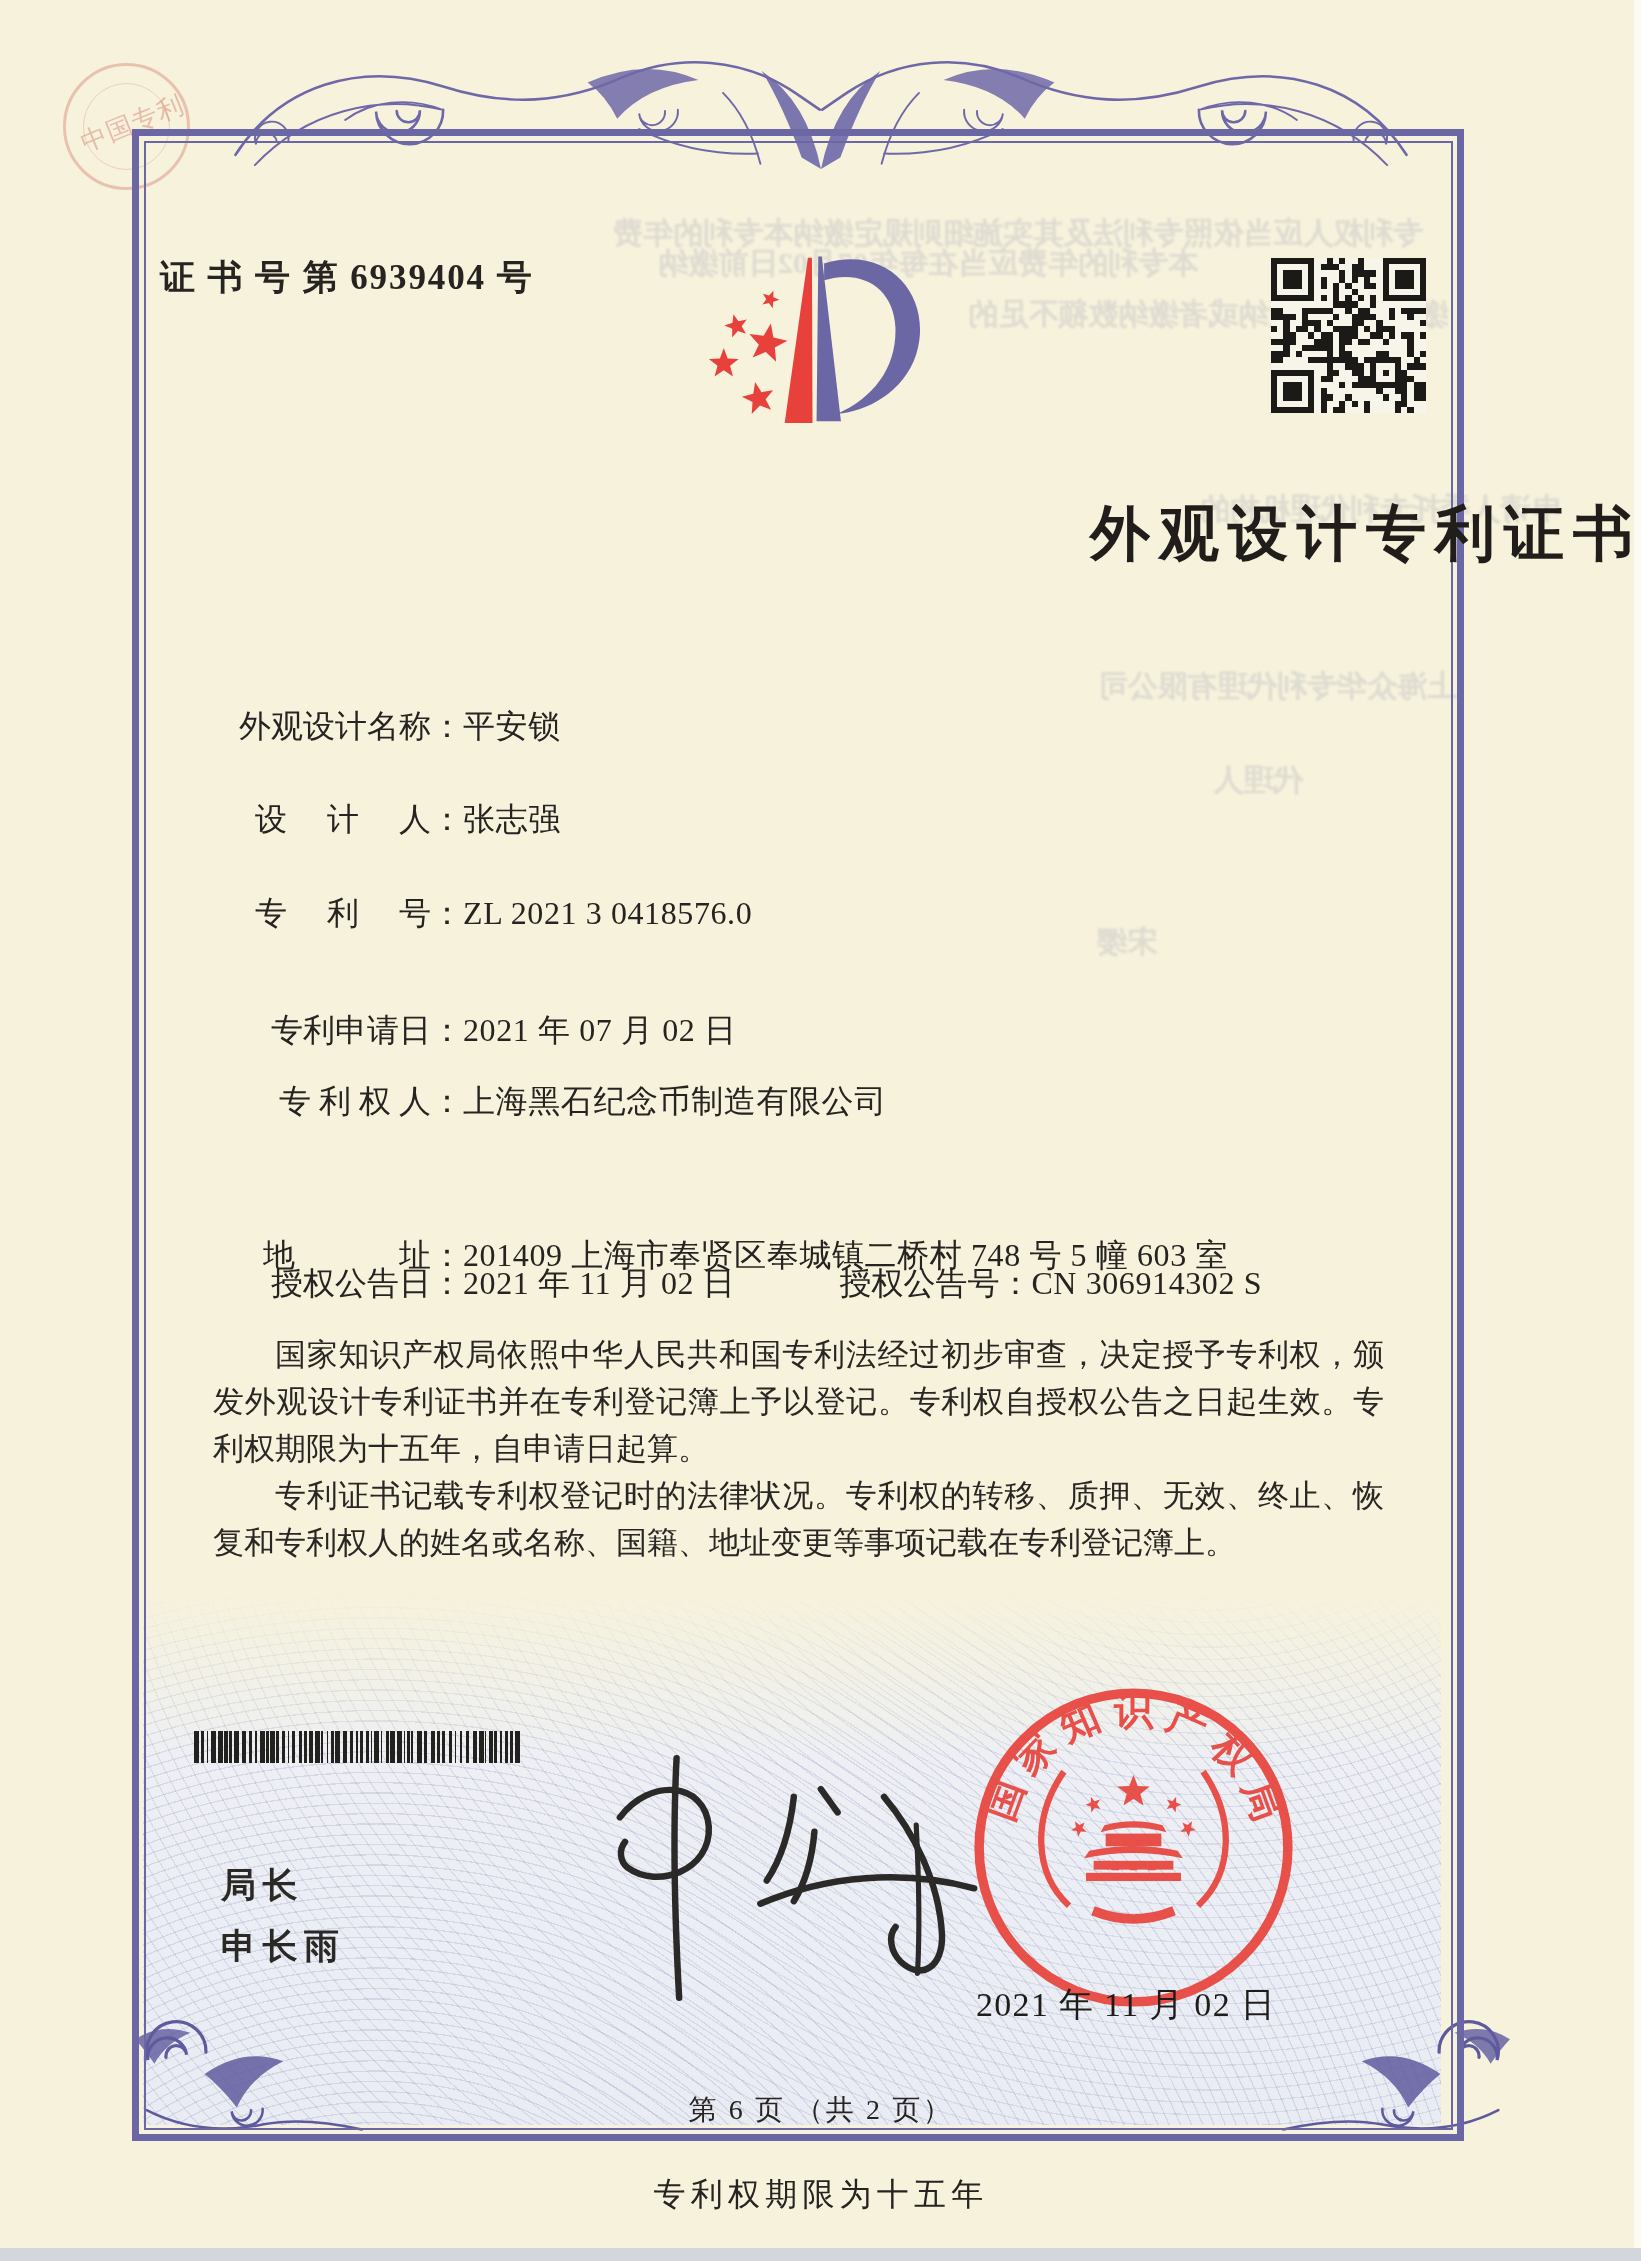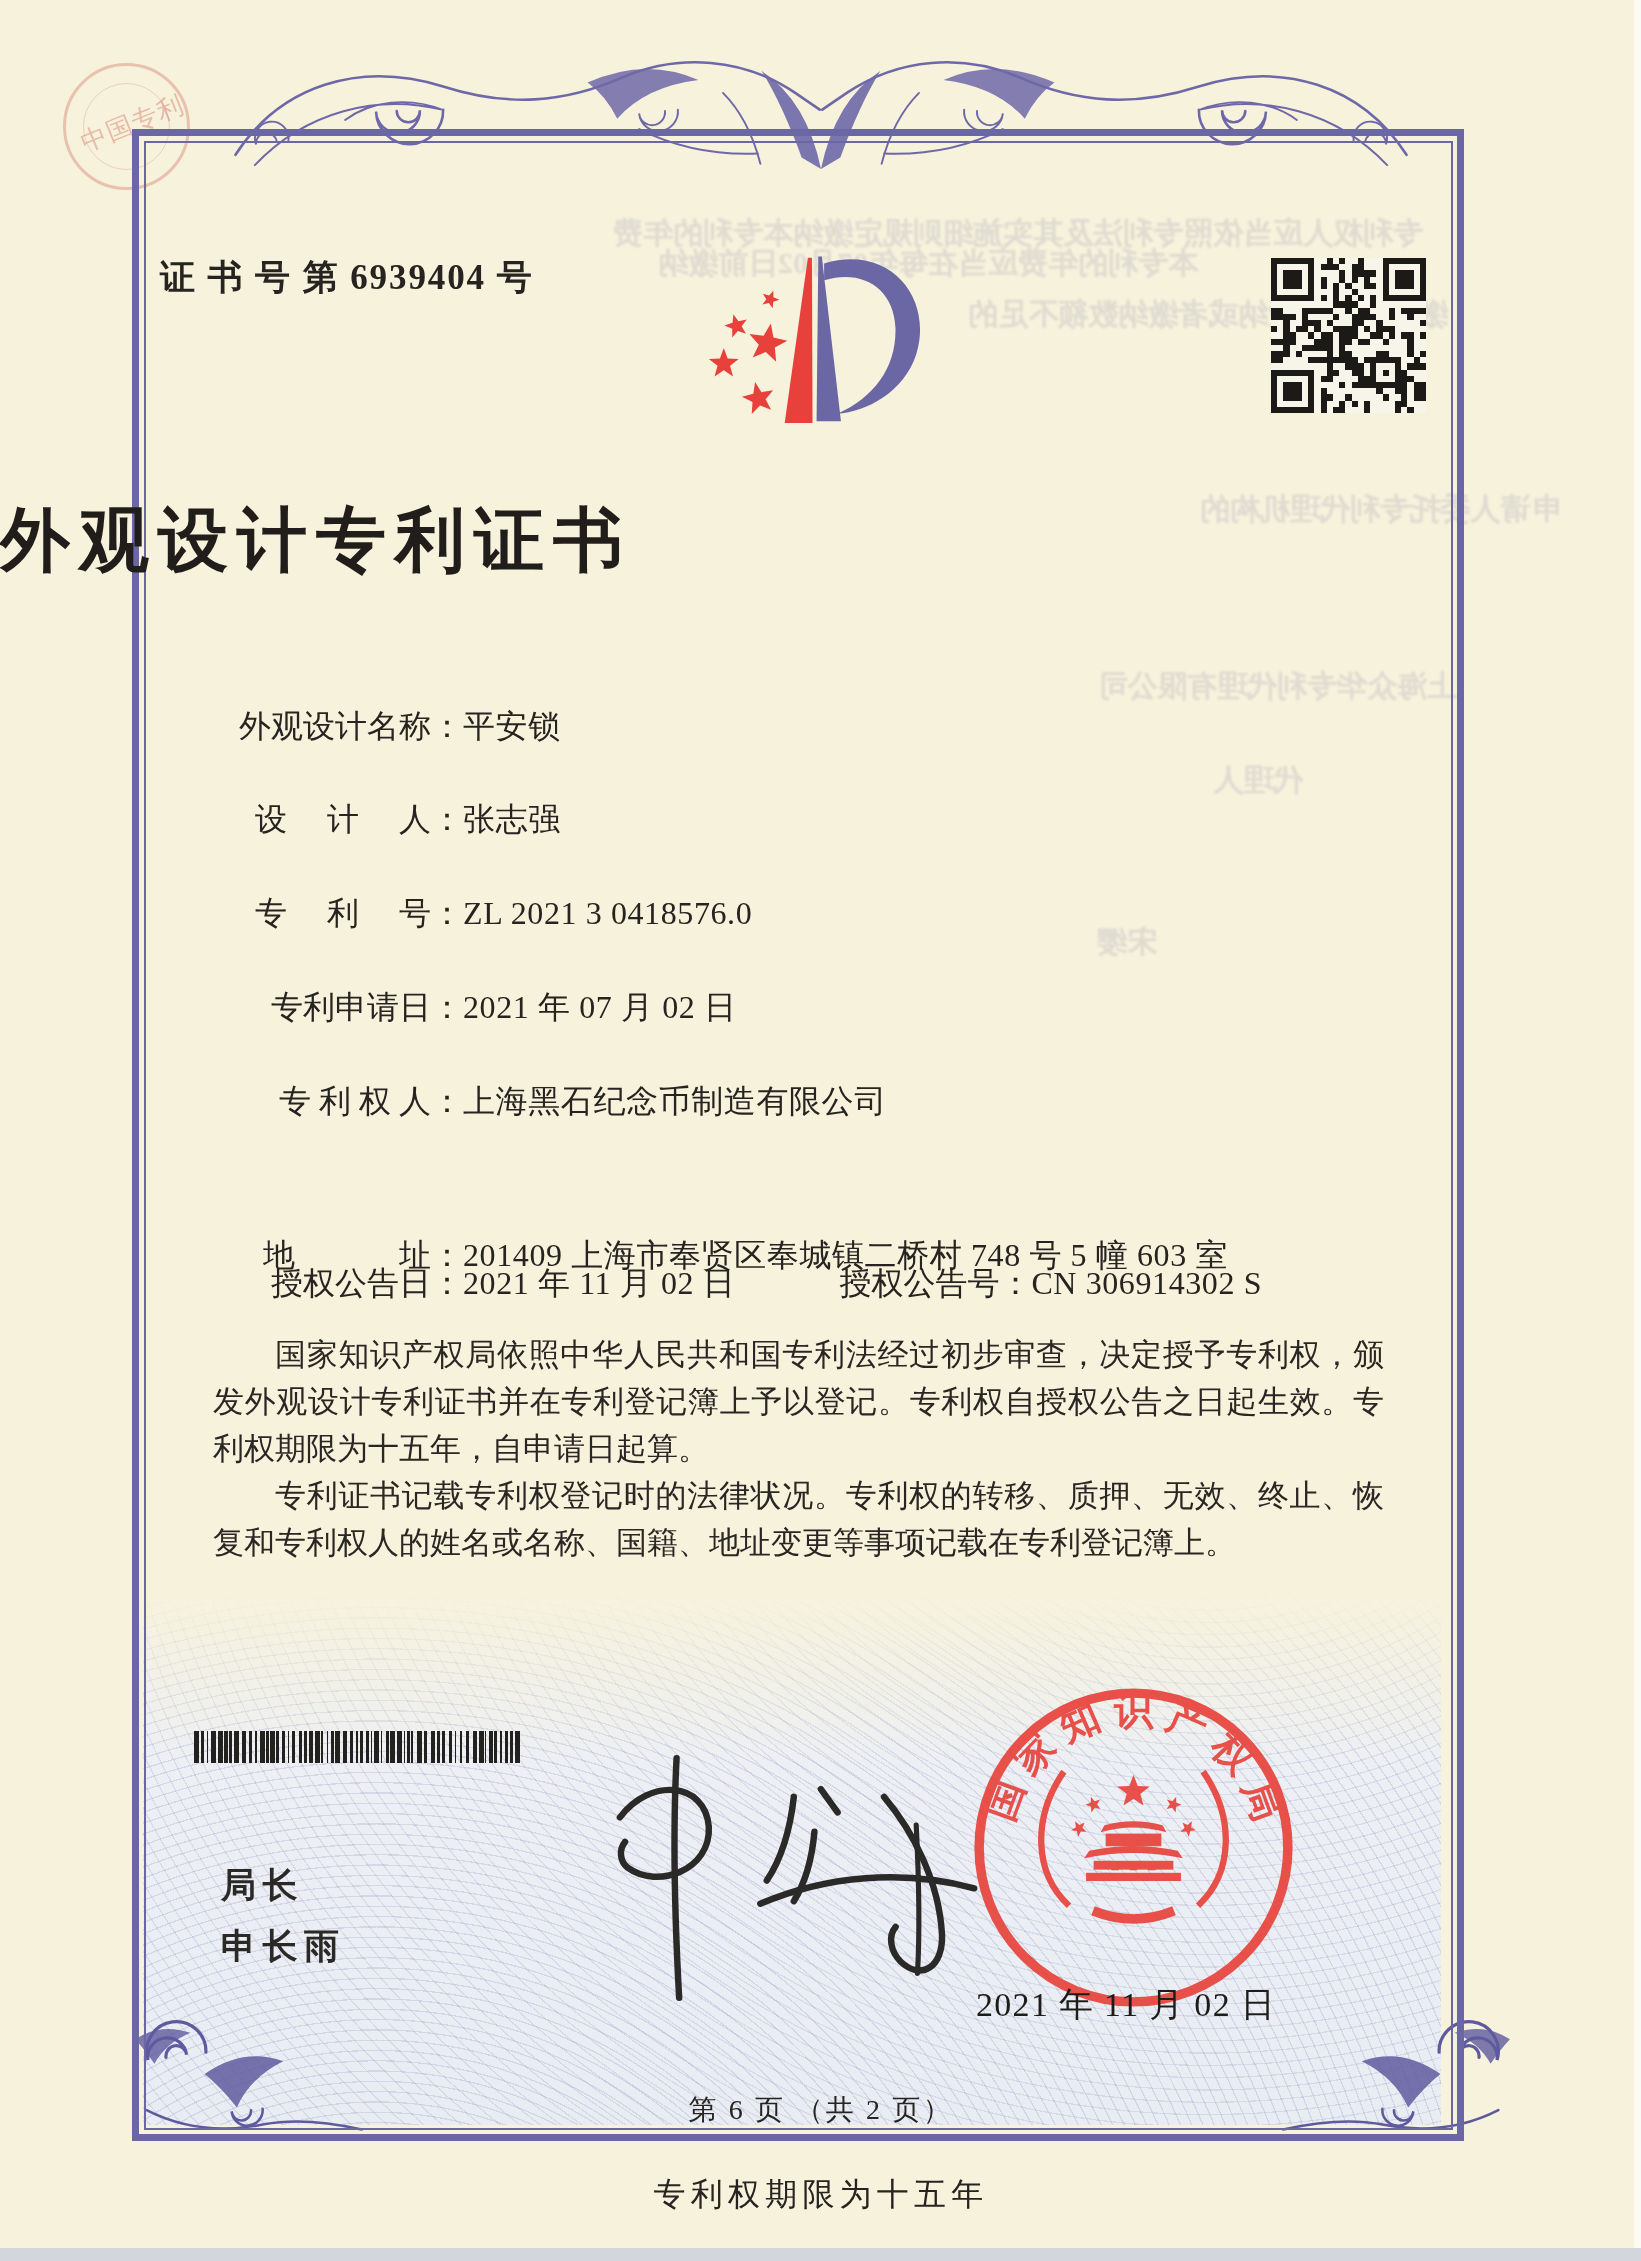--- a/index.html
+++ b/index.html
@@ -12,21 +12,21 @@
   
   .guilloche{left:143px;top:1589px;width:1298px;height:536px;z-index:1;
     background:
       repeating-radial-gradient(circle at 18% 165%, rgba(118,130,172,.20) 0 1.3px, rgba(118,130,172,0) 1.3px 10.3px),
       repeating-radial-gradient(circle at 82% -65%, rgba(118,130,172,.17) 0 1.3px, rgba(118,130,172,0) 1.3px 12.3px),
       linear-gradient(180deg,#f2f1ea 0%,#edeff5 35%,#e9ecf3 100%);}
   .guilloche::before{content:"";position:absolute;inset:0;
     background:linear-gradient(180deg,#f6f2dc 0%,rgba(246,242,220,.55) 12%,rgba(246,242,220,0) 32%);}
   
   .certno{left:160px;top:254px;font-size:35px;letter-spacing:1.9px;z-index:6;font-weight:bold;}
-  .title{left:0;right:0;top:494px;text-align:left;font-size:70px;font-weight:700;
+  .title{left:0;right:0;top:494px;text-align:right;font-size:60px;font-weight:700;
          letter-spacing:9px;z-index:6;color:#201d1a;}
   
   .frow{left:213px;font-size:32px;z-index:6;white-space:nowrap;text-align:right;}
   .flabel{display:inline-block;width:250px;}
   .fvalue{letter-spacing:0.6px;}
   .glabel2{margin-left:96px;}
   
   .para{left:213px;width:1171px;font-size:31px;line-height:47px;text-align:justify;
         text-indent:62px;z-index:6;color:#2a2623;font-family:Liberation Serif, serif;}
   
@@ -343,21 +343,21 @@
 
 <div class="abs frow" style="top:705px">
   <span class="flabel">外观设计名称：</span><span class="fvalue">平安锁</span>
 </div>
 <div class="abs frow" style="top:798px">
   <span class="flabel">设　 计　 人：</span><span class="fvalue">张志强</span>
 </div>
 <div class="abs frow" style="top:892px">
   <span class="flabel">专　 利　 号：</span><span class="fvalue">ZL 2021 3 0418576.0</span>
 </div>
-<div class="abs frow" style="top:986px">
+<div class="abs frow" style="top:1009px">
   <span class="flabel">专利申请日：</span><span class="fvalue">2021 年 07 月 02 日</span>
 </div>
 <div class="abs frow" style="top:1080px">
   <span class="flabel">专 利 权 人：</span><span class="fvalue">上海黑石纪念币制造有限公司</span>
 </div>
 <div class="abs frow" style="top:1234px">
   <span class="flabel">地　　　 址：</span><span class="fvalue">201409 上海市奉贤区奉城镇二桥村 748 号 5 幢 603 室</span>
 </div>
 <div class="abs frow" style="top:1262px">
   <span class="flabel">授权公告日：</span><span class="fvalue">2021 年 11 月 02 日</span>

